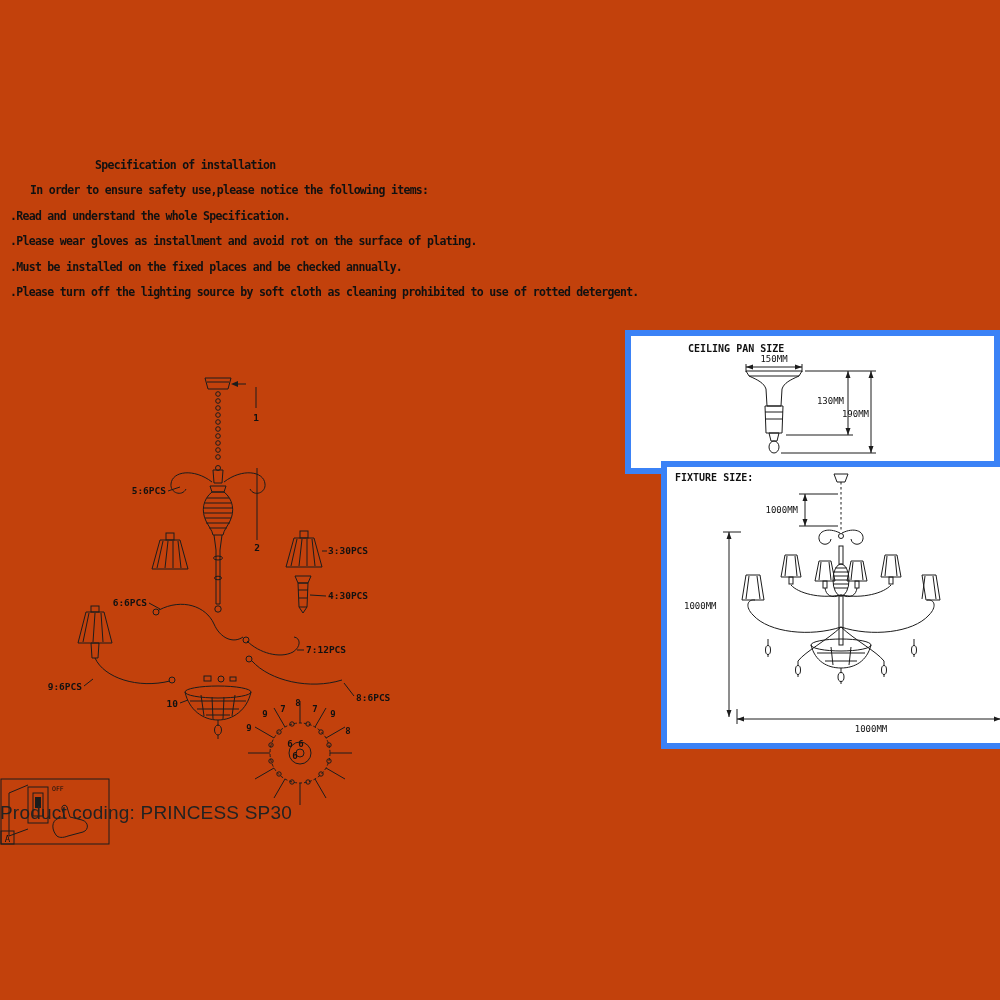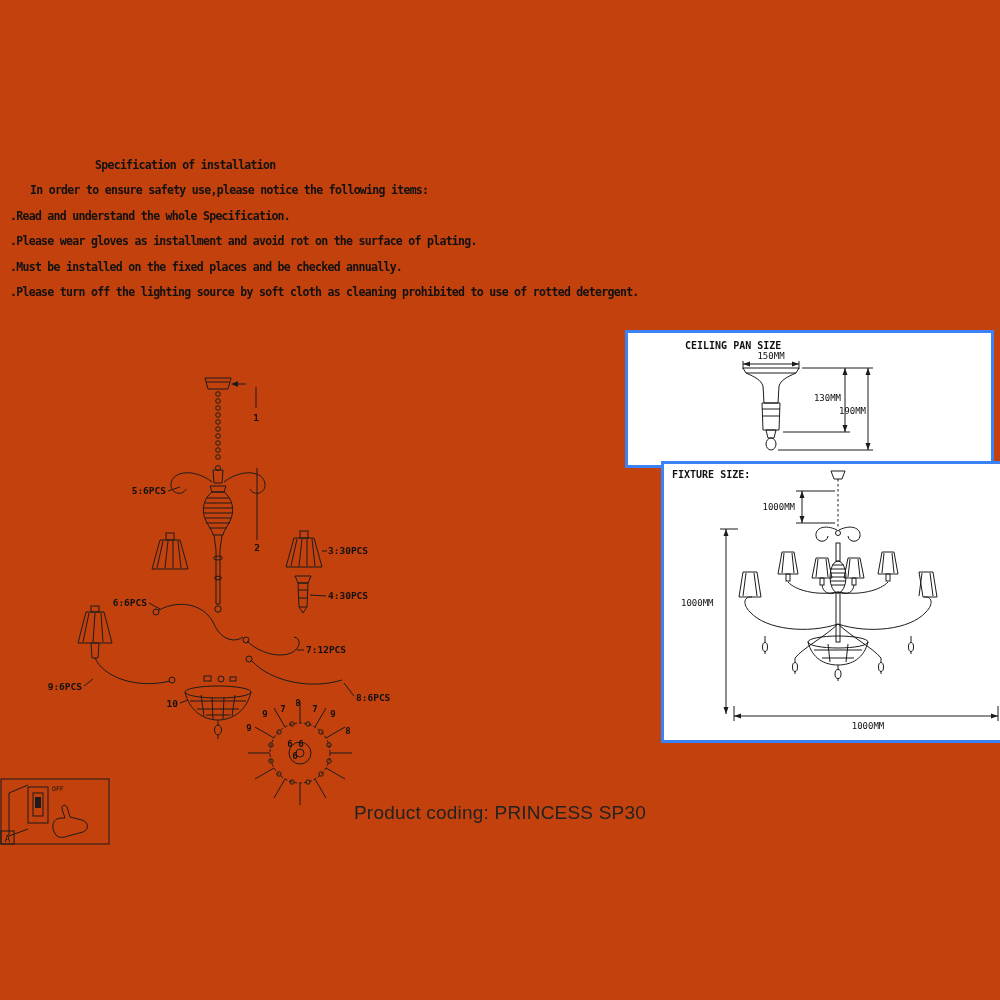--- a/index.html
+++ b/index.html
@@ -17,27 +17,27 @@
   svg path,svg line,svg circle,svg ellipse,svg rect,svg polygon{stroke:#1c1c1c;fill:none;stroke-width:1}
   svg polygon.fill,svg rect.fill{fill:#1c1c1c;stroke:none}
   svg text{stroke:none;fill:#111;font-family:"DejaVu Sans Mono",monospace}
   .lbl{font-size:9.5px;font-weight:bold}
   .t9{font-size:9px}
   .t9b{font-size:9px;font-weight:bold}
   .title{font-size:10px;font-weight:bold}
   .t6{font-size:6.5px}
 
   
-  .panelbox{position:absolute;border:3px solid #3b82f6;background:#fff}
+  .panelbox{position:absolute;border:6px solid #3b82f6;background:#fff}
   #ceilingPanBox{left:625px;top:330px;width:363px;height:132px}
   #fixtureBox{left:661px;top:461px;width:363px;height:276px}
   .panelbox svg{left:0;top:0}
 
   
-  .footer{position:absolute;left:0;top:802px;width:100%;text-align:center;
+  .footer{position:absolute;left:0;top:802px;width:100%;
           font-family:"Liberation Sans",sans-serif;font-size:19px;color:#222;letter-spacing:0.2px}
 </style>
 </head>
 <body>
 
 <div id="page">
 
   <div class="spec">
     <div class="spec-title">Specification of installation</div>
     <div class="spec-intro">In order to ensure safety use,please notice the following items:</div>

